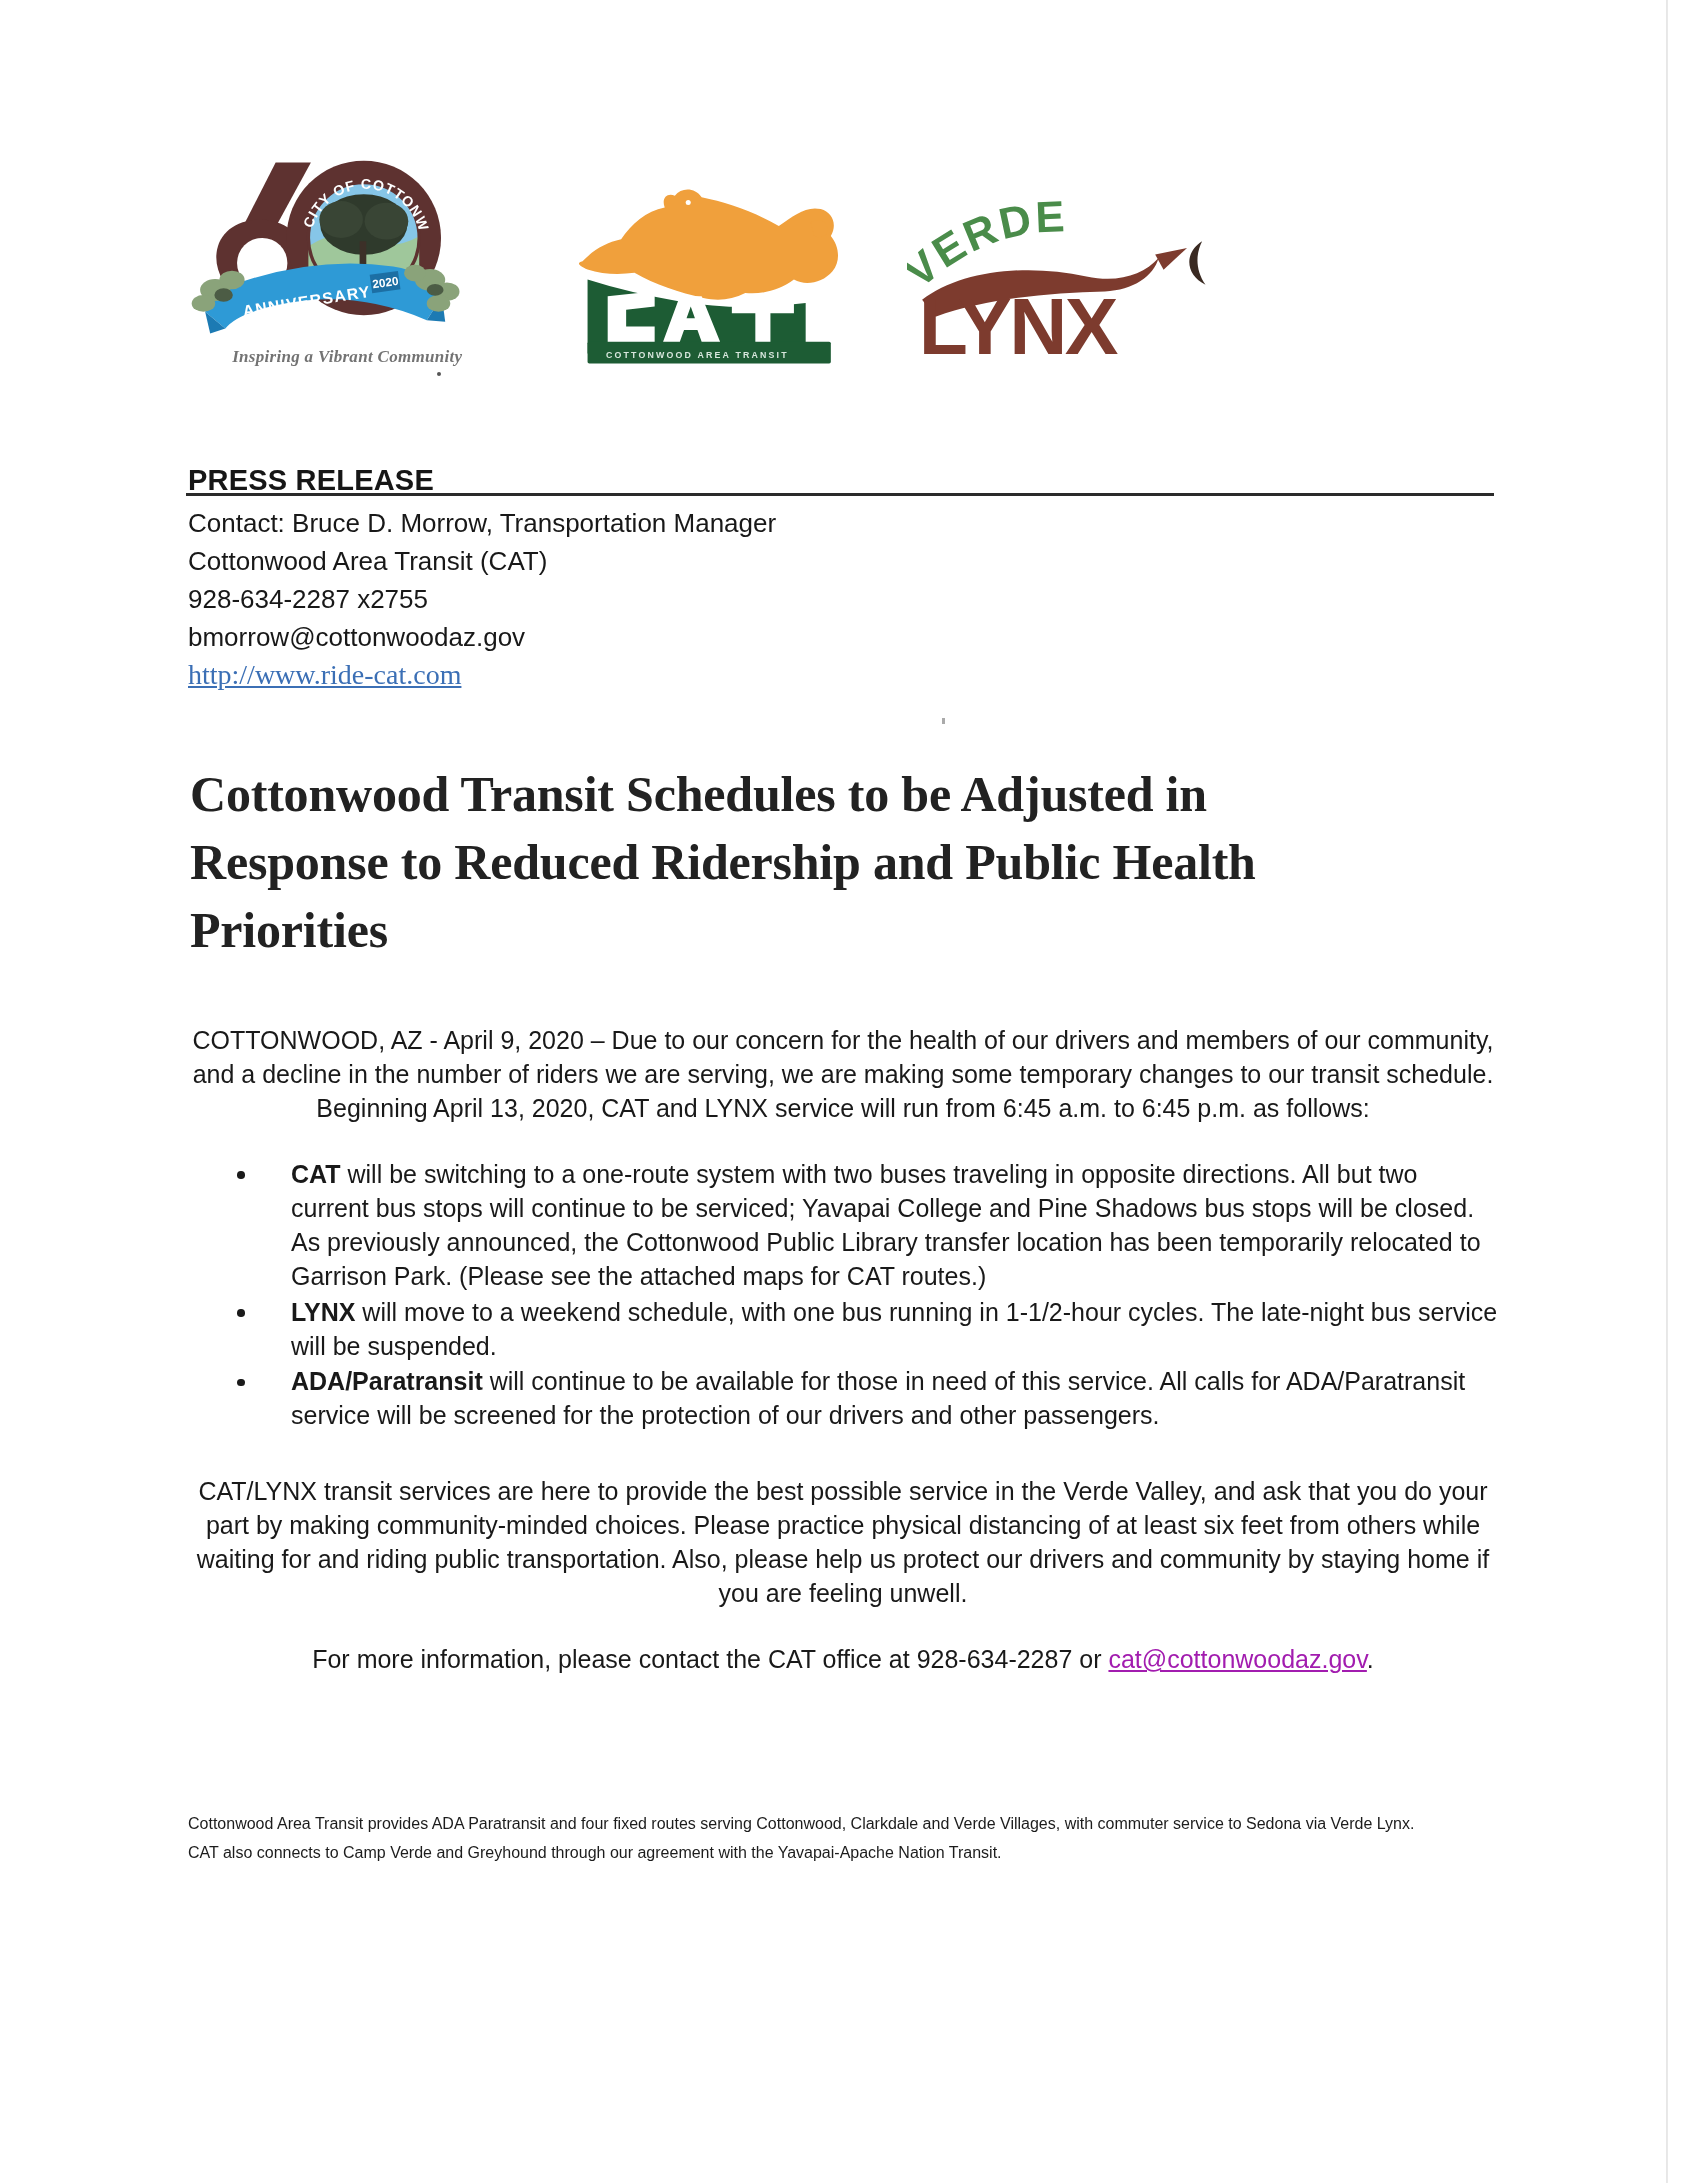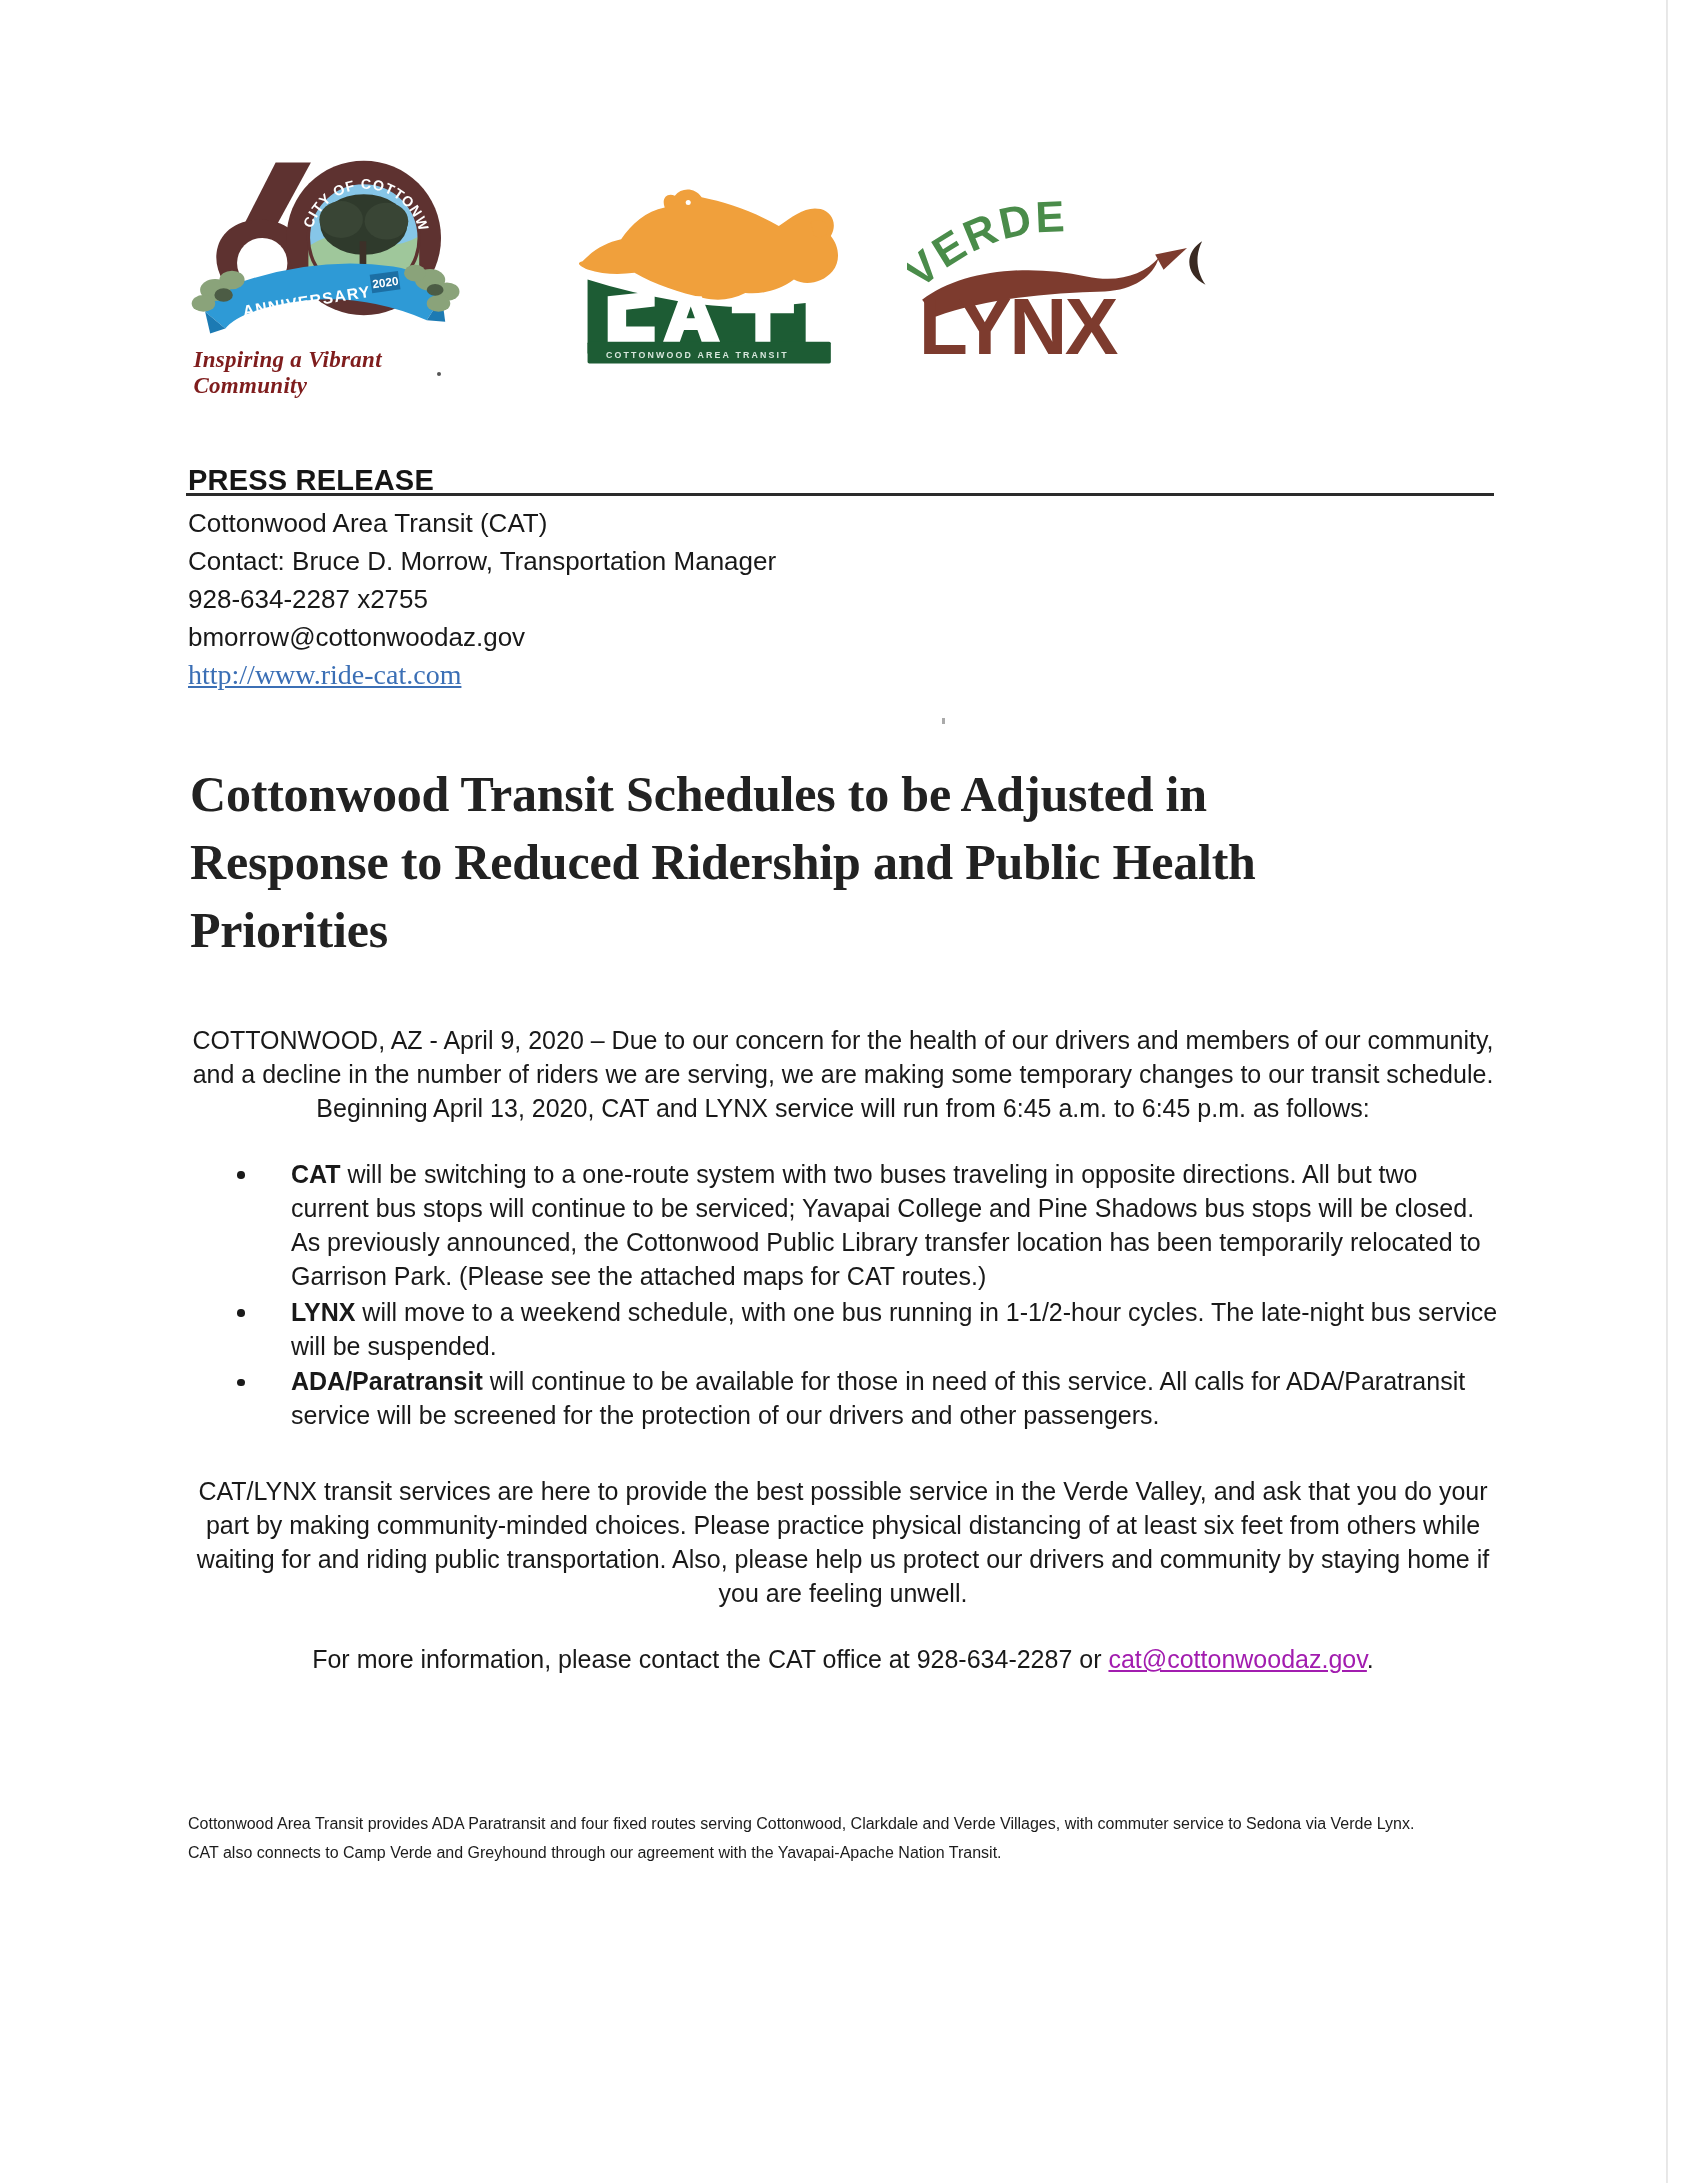--- a/index.html
+++ b/index.html
@@ -56,26 +56,26 @@
     top: 0px;
     width: 277px;
     height: 244px;
   }
   .anniv-art { position: absolute; left: 0; top: 0; width: 277px; height: 202px; }
   .anniv-tag {
     position: absolute;
     left: 8.4px;
     top: 200px;
     width: 269px;
-    text-align: left;
+    text-align: right;
     font-family: "Liberation Serif", serif;
     font-style: italic;
     font-weight: bold;
-    font-size: 23px;
-    color: #7f1d1d;
+    font-size: 17px;
+    color: #737373;
     letter-spacing: 0.3px;
   }
   .anniv-dot {
     position: absolute;
     left: 252px;
     top: 225px;
     width: 4.2px; height: 4.2px;
     background: #555;
     border-radius: 50%;
   }
@@ -307,22 +307,22 @@
           <text x="14" y="184" font-family="Liberation Sans, sans-serif" font-size="96" font-weight="bold" letter-spacing="-3">LYNX</text>
         </g>
       </svg>
     </div>
   </div>
 
   <div class="pr-title">PRESS RELEASE</div>
   <div class="pr-rule"></div>
 
   <div class="pr-contact">
+    <div>Contact: Bruce D. Morrow, Transportation Manager</div>
     <div>Cottonwood Area Transit (CAT)</div>
-    <div>Contact: Bruce D. Morrow, Transportation Manager</div>
     <div>928-634-2287 x2755</div>
     <div>bmorrow@cottonwoodaz.gov</div>
     <div><span class="link-serif">http://www.ride-cat.com</span></div>
   </div>
 
   <div class="speck"></div>
 
   <div class="headline">Cottonwood Transit Schedules to be Adjusted in Response to Reduced Ridership and Public Health Priorities</div>
 
   <div class="body-wrap">

